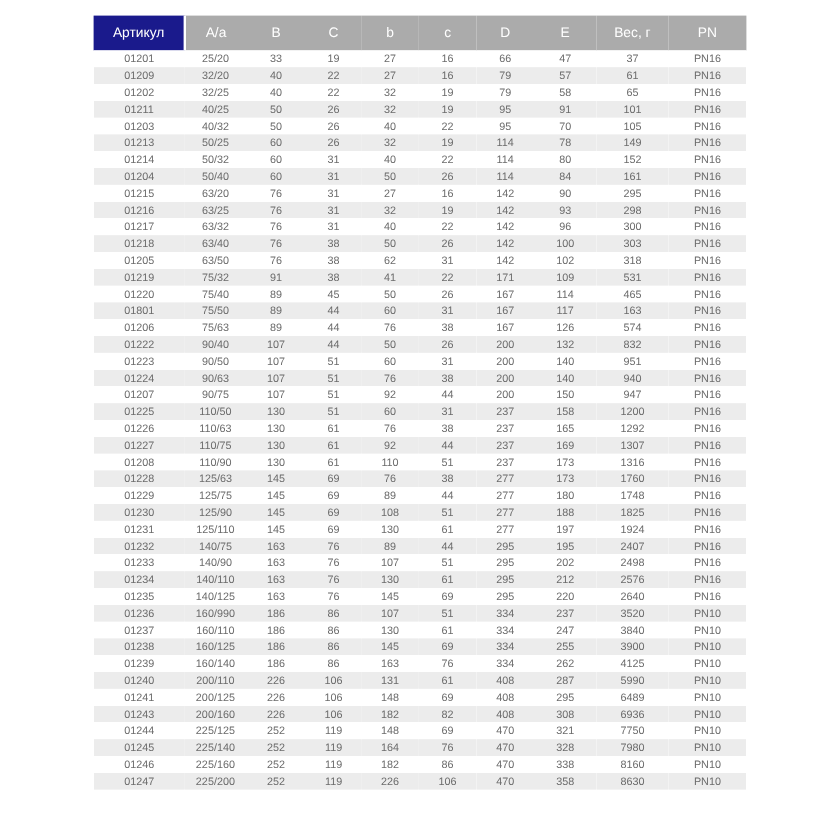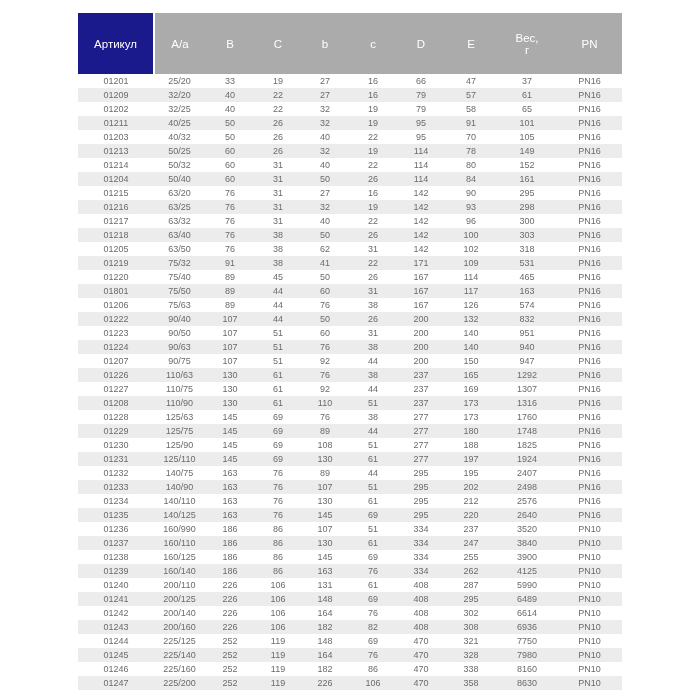--- a/index.html
+++ b/index.html
@@ -30,21 +30,21 @@
     width:544px;
   }
   thead th{
     height:29px;
     background:var(--header-bg);
     color:var(--header-text);
     font-size:11.5px;
     font-weight:400;
     text-align:center;
     vertical-align:middle;
-    padding:16px;
+    padding:0;
   }
   thead th.accent{
     background:var(--accent);
     border-right:2px solid #ffffff;
   }
   tbody td{
     height:14px;
     line-height:14px;
     padding:0;
     font-size:9px;
@@ -337,20 +337,32 @@
           <td>107</td>
           <td>51</td>
           <td>92</td>
           <td>44</td>
           <td>200</td>
           <td>150</td>
           <td>947</td>
           <td>PN16</td>
         </tr>
         <tr>
+          <td>01225</td>
+          <td>110/50</td>
+          <td>130</td>
+          <td>51</td>
+          <td>60</td>
+          <td>31</td>
+          <td>237</td>
+          <td>158</td>
+          <td>1200</td>
+          <td>PN16</td>
+        </tr>
+        <tr>
           <td>01226</td>
           <td>110/63</td>
           <td>130</td>
           <td>61</td>
           <td>76</td>
           <td>38</td>
           <td>237</td>
           <td>165</td>
           <td>1292</td>
           <td>PN16</td>
@@ -538,32 +550,20 @@
         <tr>
           <td>01241</td>
           <td>200/125</td>
           <td>226</td>
           <td>106</td>
           <td>148</td>
           <td>69</td>
           <td>408</td>
           <td>295</td>
           <td>6489</td>
-          <td>PN10</td>
-        </tr>
-        <tr>
-          <td>01242</td>
-          <td>200/140</td>
-          <td>226</td>
-          <td>106</td>
-          <td>164</td>
-          <td>76</td>
-          <td>408</td>
-          <td>302</td>
-          <td>6614</td>
           <td>PN10</td>
         </tr>
         <tr>
           <td>01243</td>
           <td>200/160</td>
           <td>226</td>
           <td>106</td>
           <td>182</td>
           <td>82</td>
           <td>408</td>

